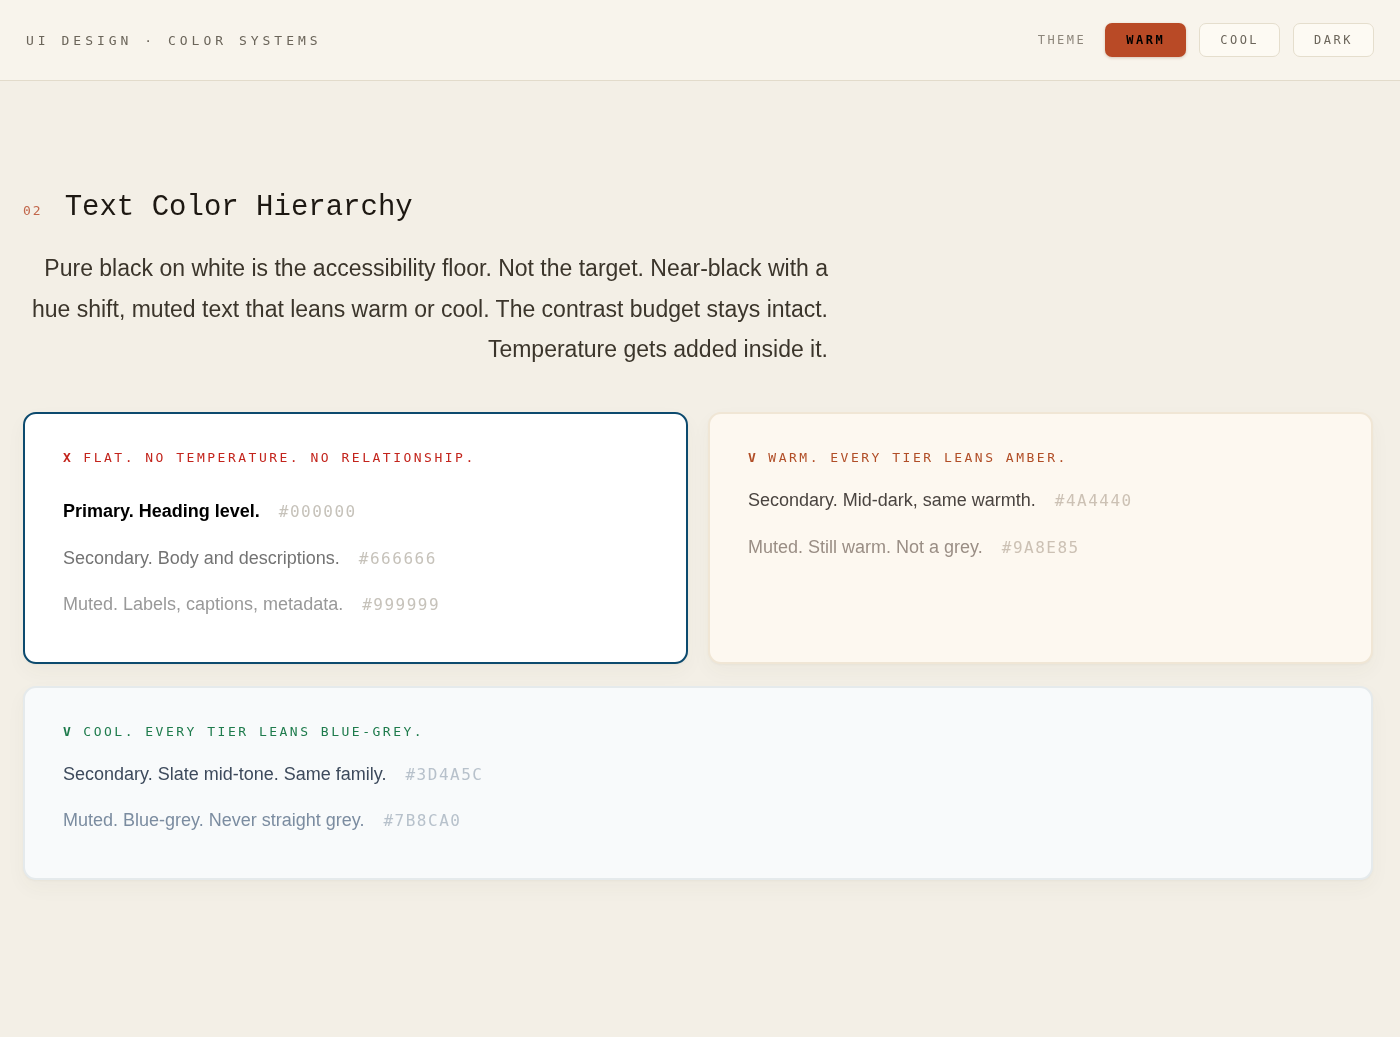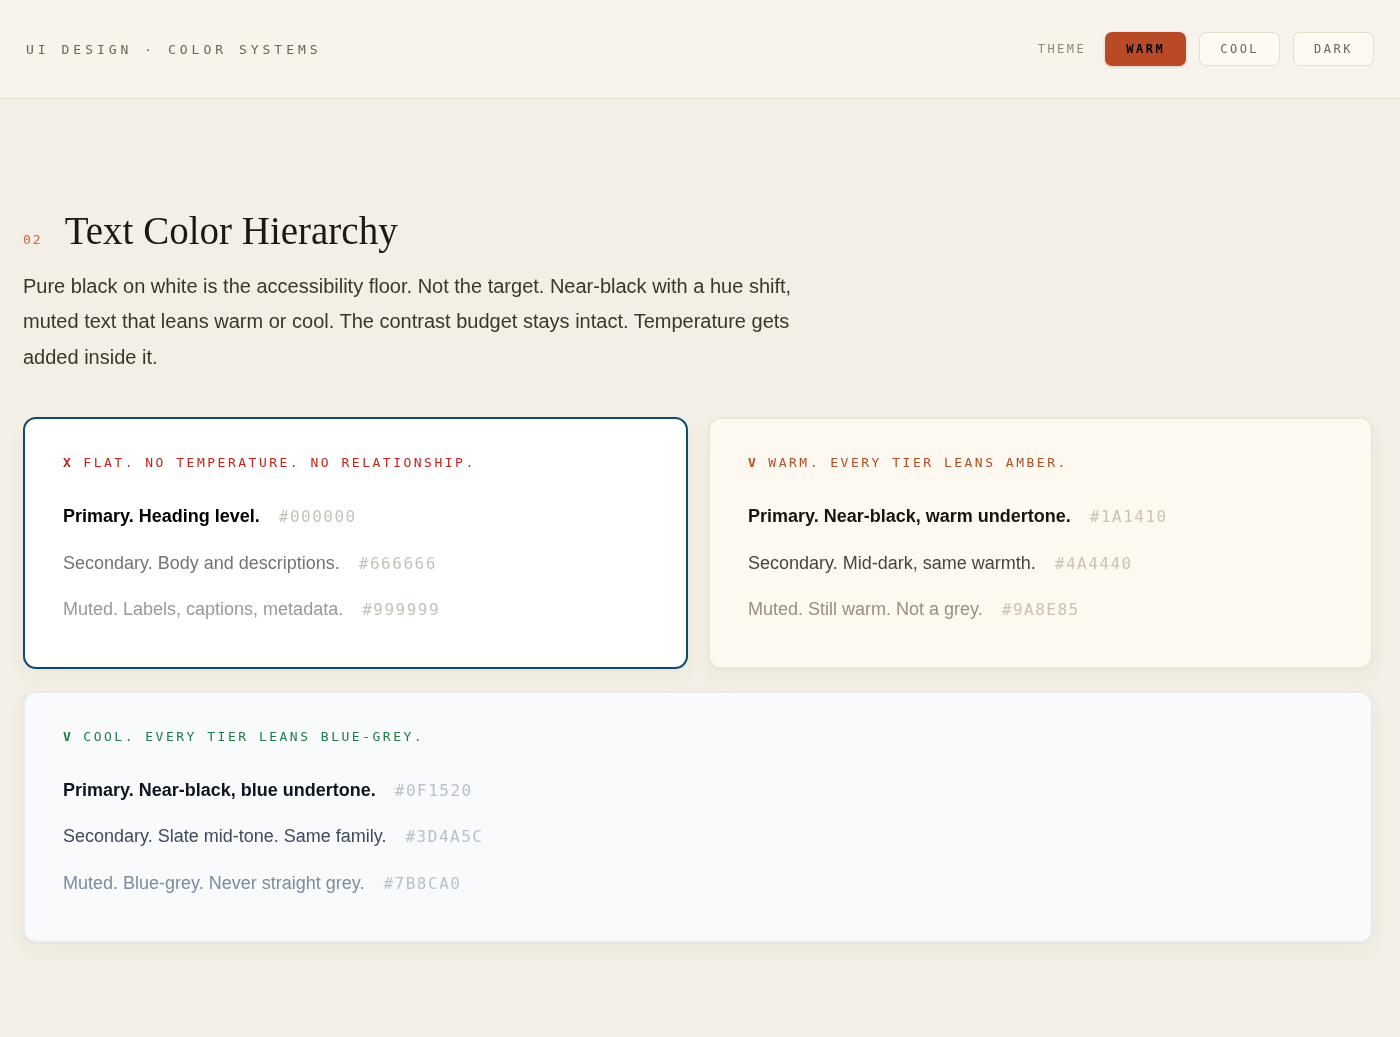--- a/index.html
+++ b/index.html
@@ -6,21 +6,21 @@
   html,body { width:1400px; min-height:1037px; }
   body {
     background:#F3EFE6;
     font-family:"Liberation Sans", sans-serif;
     color:#3B352B;
   }
   .mono { font-family:"DejaVu Sans Mono","Liberation Mono",monospace; }
 
   
   .topbar {
-    height:99px;
+    height:81px;
     background:#F8F4EC;
     border-bottom:1px solid #E2DBCB;
     display:flex; align-items:center; justify-content:space-between;
     padding:0 26px;
   }
   .brand {
     font-family:"DejaVu Sans Mono","Liberation Mono",monospace;
     font-size:13px; letter-spacing:4px; color:#6B655A;
   }
   .theme-group { display:flex; align-items:center; gap:13px; }
@@ -50,30 +50,31 @@
   .content { padding:0 27px 0 23px; }
   .section-head {
     margin-top:111px;
     display:flex; align-items:baseline; gap:22px;
   }
   .section-number {
     font-family:"DejaVu Sans Mono","Liberation Mono",monospace;
     font-size:13px; letter-spacing:2px;
   }
   .page-title {
-    font-family:Liberation Serif, serif;
+    font-family:Liberation Mono, monospace;
     font-weight:normal;
-    font-size:39px; line-height:1.1;
+    font-size:29px; line-height:1.1;
     color:#1D1812;
   }
   .section-desc {
-    margin-top:16px;
+    margin-top:24px;
     max-width:805px;
-    font-size:20px; line-height:1.77;
+    font-size:23px; line-height:1.77;
     color:#3B352B;
+    text-align:right;
   }
 
   
   .cards {
     margin-top:42px;
     display:grid;
     grid-template-columns:1fr 1fr;
     gap:22px 20px;
     padding-bottom:115px;
   }
@@ -148,41 +149,33 @@
       <div class="tier-row">
         <span class="tier-label" style="color: rgb(153, 153, 153);">Muted. Labels, captions, metadata.</span>
         <span class="tier-hex">#999999</span>
       </div>
     </section>
 
     <section class="card warm">
       <div class="card-badge" style="color: rgb(177, 78, 39);">
         <span class="badge-prefix">V</span><span>WARM. EVERY TIER LEANS AMBER.</span>
       </div>
-      <div class="tier-row first">
-        <span class="tier-label primary" style="color: rgb(26, 20, 16);">Primary. Near-black, warm undertone.</span>
-        <span class="tier-hex">#1A1410</span>
-      </div>
       <div class="tier-row">
         <span class="tier-label" style="color: rgb(74, 68, 64);">Secondary. Mid-dark, same warmth.</span>
         <span class="tier-hex">#4A4440</span>
       </div>
       <div class="tier-row">
         <span class="tier-label" style="color: rgb(154, 142, 133);">Muted. Still warm. Not a grey.</span>
         <span class="tier-hex">#9A8E85</span>
       </div>
     </section>
 
     <section class="card cool">
       <div class="card-badge" style="color: rgb(30, 123, 76);">
         <span class="badge-prefix">V</span><span>COOL. EVERY TIER LEANS BLUE-GREY.</span>
-      </div>
-      <div class="tier-row first">
-        <span class="tier-label primary" style="color: rgb(15, 21, 32);">Primary. Near-black, blue undertone.</span>
-        <span class="tier-hex">#0F1520</span>
       </div>
       <div class="tier-row">
         <span class="tier-label" style="color: rgb(61, 74, 92);">Secondary. Slate mid-tone. Same family.</span>
         <span class="tier-hex">#3D4A5C</span>
       </div>
       <div class="tier-row">
         <span class="tier-label" style="color: rgb(123, 140, 160);">Muted. Blue-grey. Never straight grey.</span>
         <span class="tier-hex">#7B8CA0</span>
       </div>
     </section>

